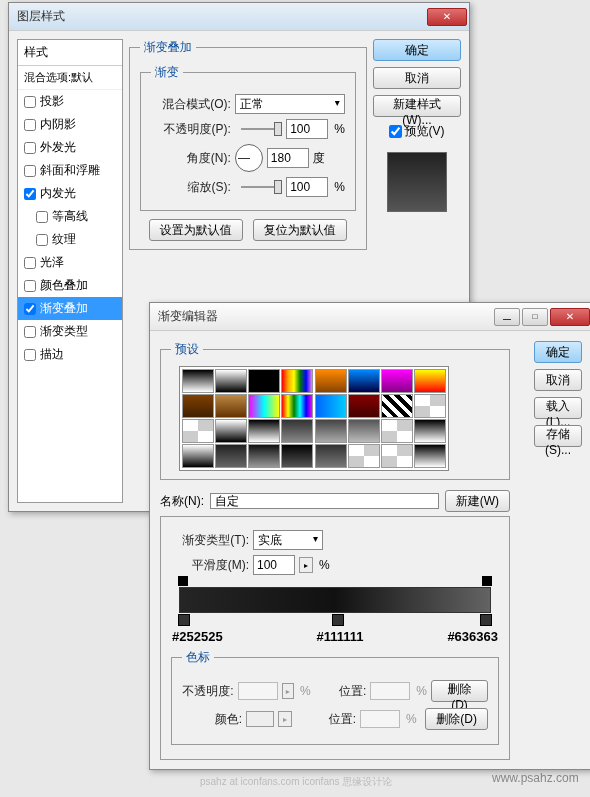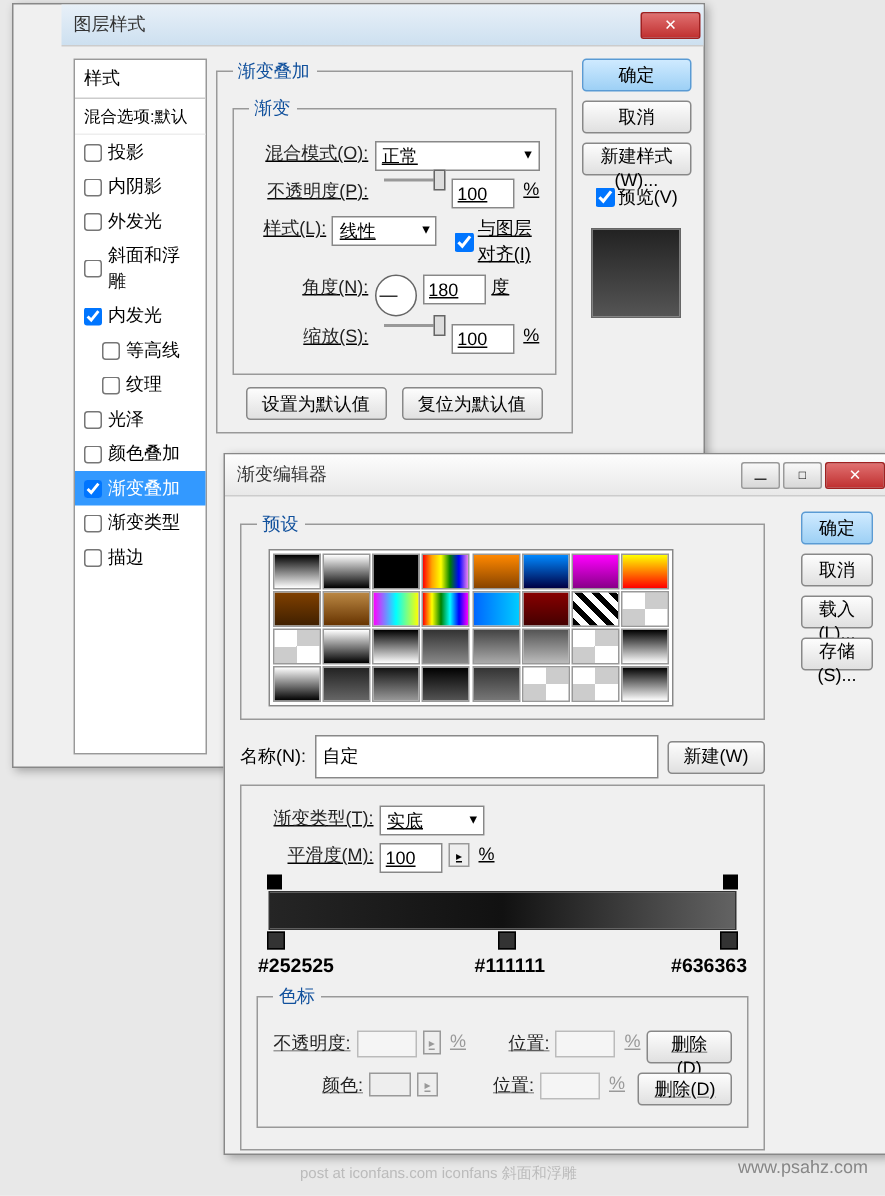--- a/index.html
+++ b/index.html
@@ -8,34 +8,34 @@
 .dialog { position: absolute; background: #f0f0f0; border: 1px solid #888; box-shadow: 2px 2px 6px rgba(0,0,0,0.3); }
 .titlebar { height: 28px; background: linear-gradient(#fdfdfd, #e8e8e8); display: flex; align-items: center; padding-left: 8px; border-bottom: 1px solid #ccc; }
 .titlebar.blue { background: linear-gradient(#e8f0f8, #cde0f0); }
 .title-text { flex: 1; color: #333; }
 .win-btns { display: flex; }
 .win-btn { width: 26px; height: 18px; margin-right: 2px; border: 1px solid #999; background: linear-gradient(#f8f8f8,#d8d8d8); border-radius: 2px; display:flex; align-items:center; justify-content:center; font-size:10px; }
 .win-btn.close { width: 40px; background: linear-gradient(#e07070,#c03030); color:#fff; border-color:#a02020; }
 .win-btn.min::before { content:""; width:8px; height:1px; background:#333; margin-top:6px; }
 .win-btn.max { font-size:8px; }
 
-.layer-style { left: 8px; top: 2px; width: 462px; height: 510px; padding-left: 32px; }
+.layer-style { left: 8px; top: 2px; width: 462px; height: 510px; }
 .ls-body { display: flex; padding: 8px; height: calc(100% - 28px); gap: 6px; }
 .styles-panel { width: 108px; border: 1px solid #999; background: #fff; }
 .styles-header { padding: 4px 6px; border-bottom: 1px solid #ccc; }
 .styles-sub { padding: 4px 6px; font-size: 11px; border-bottom: 1px solid #eee; }
 .style-item { padding: 3px 6px; display: flex; align-items: center; gap: 4px; cursor: pointer; }
 .style-item.active { background: #3399ff; color: #fff; }
 .style-item input[type=checkbox] { width: 12px; height: 12px; }
 .style-item.indent { padding-left: 18px; }
 
 .center-panel { flex: 1; }
 fieldset { border: 1px solid #999; padding: 8px 10px; margin-bottom: 6px; }
 legend { padding: 0 4px; color: #10509c; }
-.row { display: flex; align-items: flex-start; margin: 5px 0; gap: 4px; text-decoration: underline; }
+.row { display: flex; align-items: center; margin: 5px 0; gap: 4px; }
 .lbl { width: 80px; text-align: right; color: #222; }
 .dropdown { border: 1px solid #888; background: #fff; height: 20px; padding: 1px 18px 1px 4px; position: relative; min-width: 70px; }
 .dropdown::after { content: "▾"; position: absolute; right: 4px; top: 2px; font-size: 10px; }
 .slider { flex: 1; height: 2px; background: #999; position: relative; margin: 0 6px; max-width:120px; }
 .slider .thumb { position: absolute; width: 8px; height: 14px; background: #ddd; border: 1px solid #666; top: -6px; }
 .num-input { border: 1px solid #888; background: #fff; width: 42px; height: 20px; padding: 1px 3px; }
 .pct { margin-left: 2px; }
 .grad-bar { width: 120px; height: 18px; border: 1px solid #666; background: linear-gradient(to right, #252525, #111, #636363); display:inline-block; position:relative; }
 .grad-bar::after { content:"▾"; position:absolute; right:-14px; top:1px; font-size:10px;}
 .cb { display: flex; align-items: center; gap: 2px; }
@@ -50,21 +50,21 @@
 .preview-box { width: 60px; height: 60px; border: 1px solid #666; background: linear-gradient(#222,#555); margin: 6px auto; }
 
 
 .grad-editor { left: 149px; top: 302px; width: 444px; height: 468px; z-index: 10; }
 .ge-body { padding: 10px; display:flex; gap:24px; height:calc(100% - 28px); }
 .ge-left { flex:1; }
 .ge-right { width: 82px; display:flex; flex-direction:column; gap:6px; }
 .presets { border: 1px solid #888; background: #fff; padding: 2px; display: grid; grid-template-columns: repeat(8, 1fr); gap: 1px; width: 270px; margin-left:8px; }
 .swatch { width: 32px; height: 24px; border: 1px solid #999; }
 .name-row { display:flex; align-items:center; gap:6px; margin:10px 0 4px; }
-.name-input { flex:1; border:1px solid #888; height:29px; padding:1px 4px; background:#fff; }
+.name-input { flex:1; border:1px solid #888; height:16px; padding:1px 4px; background:#fff; }
 
 .grad-strip { height: 26px; border: 1px solid #333; background: linear-gradient(to right, #252525 0%, #111111 50%, #636363 100%); position: relative; margin: 12px 8px 2px; }
 .grad-strip::before, .grad-strip::after { content:""; position:absolute; width:10px; height:10px; background:#000; top:-12px; }
 .grad-strip::before { left:-2px; }
 .grad-strip::after { right:-2px; }
 .stop-marker { position:absolute; bottom:-14px; width:12px; height:12px; background:#333; border:1px solid #000; }
 .stop-label { position:absolute; bottom:-32px; font-weight:bold; font-size:13px; color:#000; }
 
 .stops-fs .row { margin: 6px 0; }
 .stops-fs .lbl { width: 60px; }
@@ -151,28 +151,20 @@
             <span class="lbl">混合模式(O):</span>
             <div class="dropdown" style="min-width:110px">正常</div>
           </div>
           <div class="row">
             <span class="lbl">不透明度(P):</span>
             <div class="slider">
                 <div class="thumb" style="left:95%"></div>
               </div>
             <input class="num-input" value="100" style="">
             <span class="pct">%</span>
-          </div>
-          <div class="row">
-            <span class="lbl">样式(L):</span>
-            <div class="dropdown">线性</div>
-            <label class="cb" style="margin-left:8px">
-                <input type="checkbox" checked="" style=""> 
-                <span>与图层对齐(I)</span>
-              </label>
           </div>
           <div class="row">
             <span class="lbl">角度(N):</span>
             <span class="angle-dial"></span>
             <input class="num-input" value="180" style="">
             <span>度</span>
           </div>
           <div class="row">
             <span class="lbl">缩放(S):</span>
             <div class="slider">
@@ -305,17 +297,17 @@
 
     <div class="ge-right">
       <button class="btn primary">确定</button>
       <button class="btn">取消</button>
       <button class="btn">载入(L)...</button>
       <button class="btn">存储(S)...</button>
     </div>
   </div>
 </div>
 
-<div class="footer-note">post at iconfans.com  iconfans   斜面和浮雕</div>
+<div class="footer-note">psahz at iconfans.com  iconfans   思缘设计论</div>
 <div class="watermark">
   <div>PS爱好者教程网</div>
   <div>www.psahz.com</div>
 </div>
 
 </body></html>

